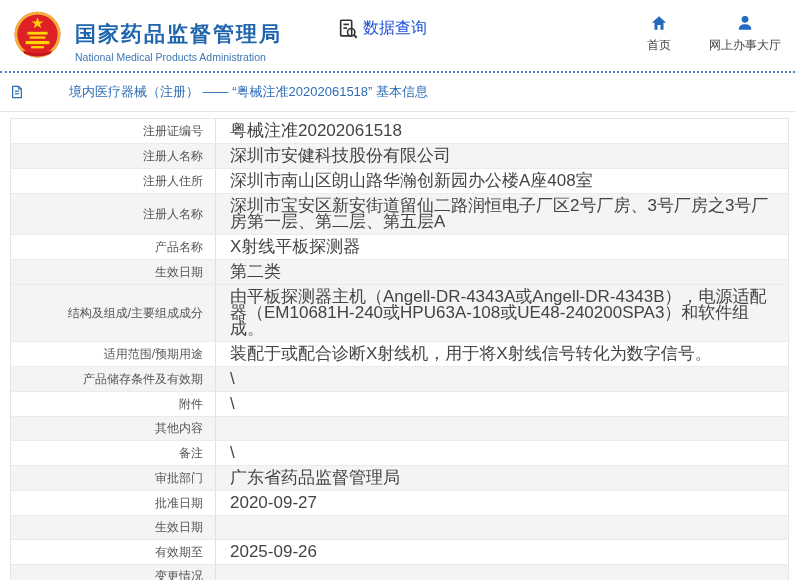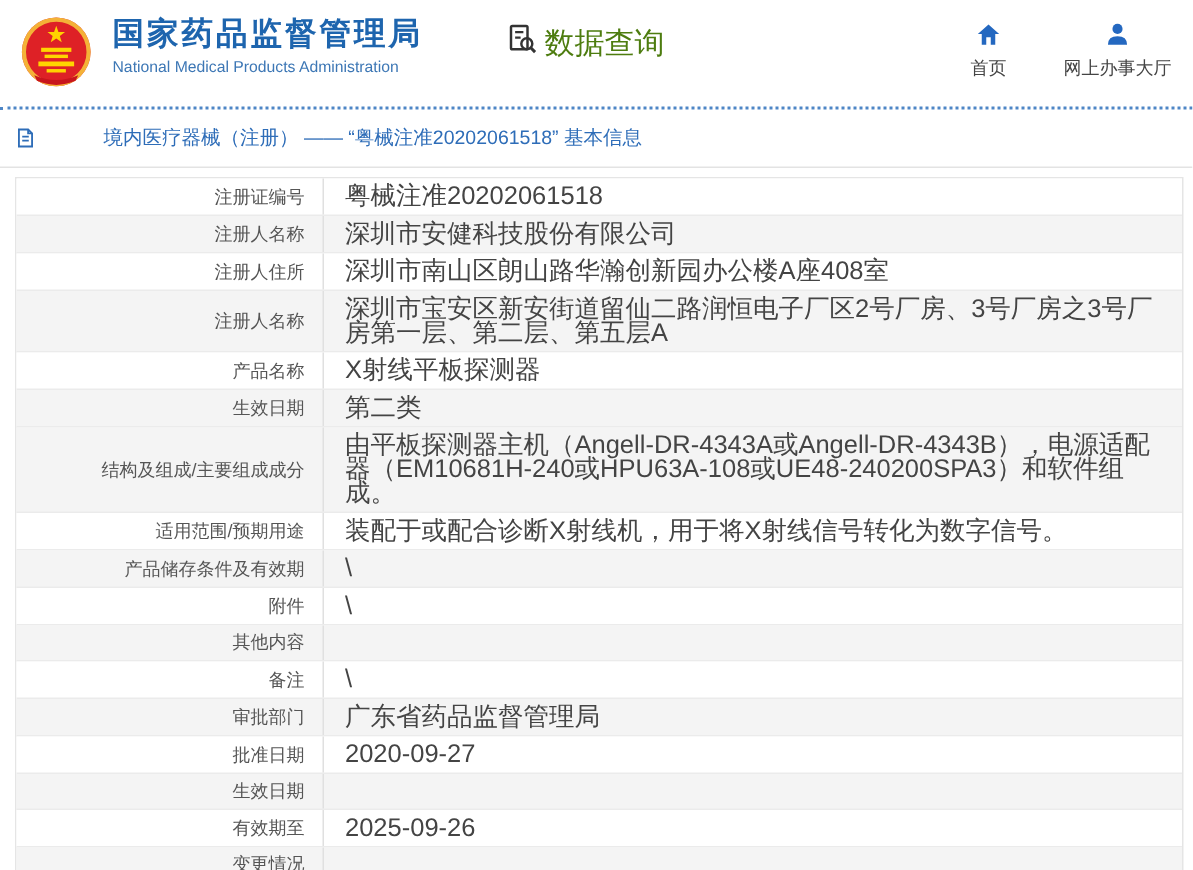--- a/index.html
+++ b/index.html
@@ -2,27 +2,27 @@
 <html><head>
 <meta charset="utf-8">
 <style>
   * { margin:0; padding:0; box-sizing:border-box; }
   html,body { width:795px; height:580px; background:#fff; overflow:hidden;
     font-family:"Liberation Sans","DejaVu Sans",sans-serif; }
 
   
   .site-header{ height:73px; display:flex; align-items:center;
     padding:0 14px 0 10px; border-bottom:2px dotted #4e86c6; background:#fff; }
-  .logo-area{ display:flex; align-items:flex-start; }
+  .logo-area{ display:flex; align-items:flex-end; }
   .emblem{ width:55px; height:55px; flex:0 0 55px; }
   .org-names{ margin-left:10px; }
   .org-cn{ color:#1e65ae; font-size:21px; font-weight:bold; letter-spacing:2px; }
   .org-en{ color:#3d77b5; font-size:10.5px; margin-top:3px; }
   .section-title{ display:flex; align-items:flex-start; margin-left:55px; cursor:pointer;
-    color:#4d7c0f; font-size:20px; margin-top:-14px; }
+    color:#1d4ed8; font-size:16px; margin-top:-14px; }
   .section-title svg{ width:22px; height:22px; margin-right:4px; }
   .spacer{ flex:1; }
   .top-nav{ display:flex; gap:38px; align-items:center; margin-top:-4px; }
   .nav-item{ display:flex; flex-direction:column; align-items:center; cursor:pointer;
     font-size:12px; color:#444; }
   .nav-item svg{ width:18px; height:18px; margin-bottom:5px; }
 
   
   .breadcrumb{ height:39px; display:flex; align-items:center; padding:0 10px;
     border-bottom:1px solid #e3e3e3; color:#2e6db8; font-size:13px;gap:41px; }

